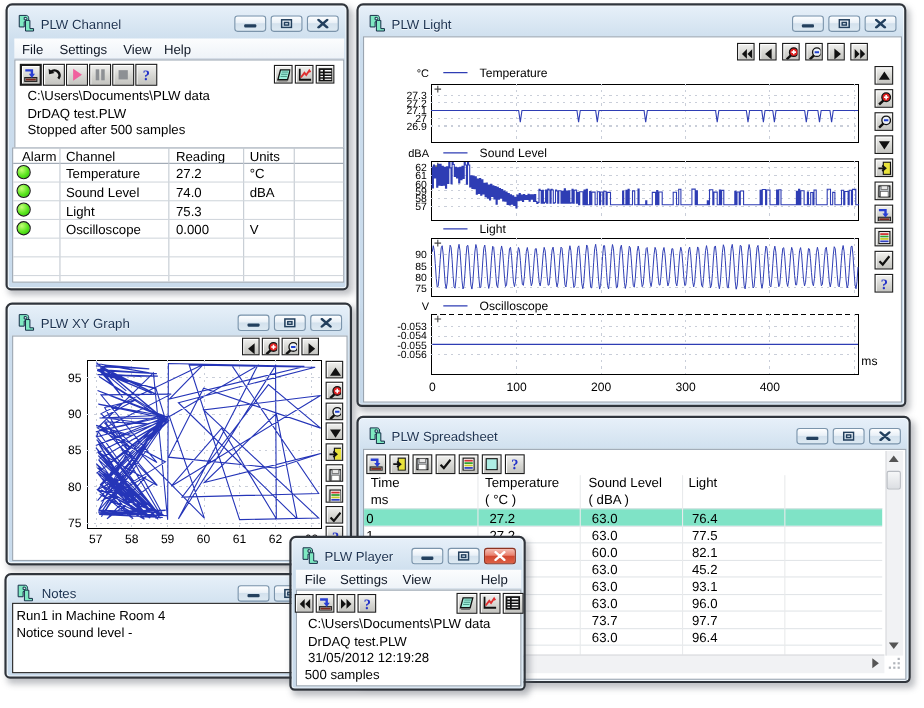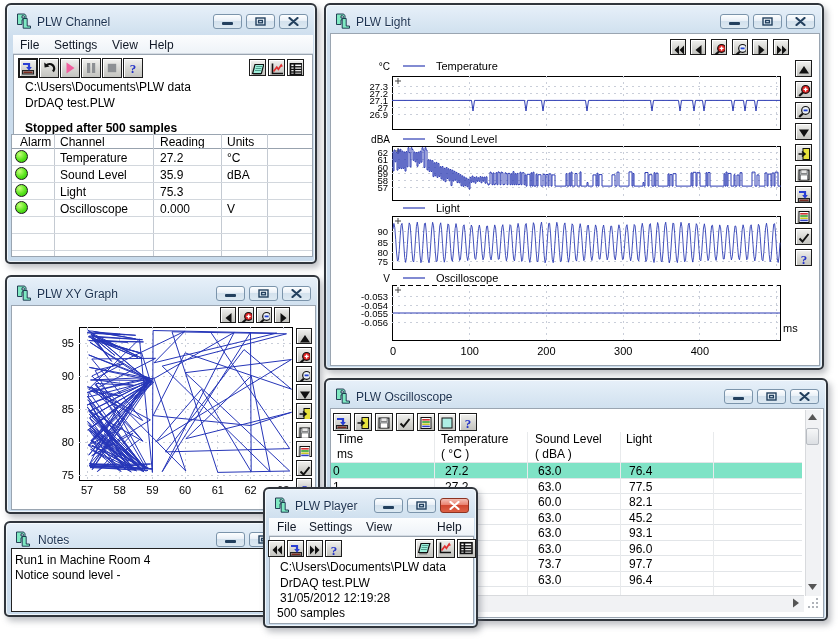--- a/index.html
+++ b/index.html
@@ -91,21 +91,21 @@
         <div style="position:absolute;left:1px;top:1px;"><svg width="13" height="13" viewBox="0 0 13 13" style="">
             <rect x="1.5" y="1.8" width="11.5" height="10.6" fill="#fff" stroke="#111" stroke-width="1.6"></rect>
             <line x1="5.4" y1="2" x2="5.4" y2="12.4" stroke="#111" stroke-width="1.6"></line>
             <line x1="2" y1="4.8" x2="12.6" y2="4.8" stroke="#111" stroke-width="1.4"></line>
             <line x1="2" y1="7.4" x2="12.6" y2="7.4" stroke="#111" stroke-width="1.4"></line>
             <line x1="2" y1="10" x2="12.6" y2="10" stroke="#111" stroke-width="1.4"></line>
           </svg></div>
       </div>
 <div class="t12" style="left:18px;top:75px;">C:\Users\Documents\PLW data</div>
 <div class="t12" style="left:18px;top:90.5px;">DrDAQ test.PLW</div>
-<div class="t12" style="left:18px;top:116px;font-weight:bold;">Stopped after 500 samples</div>
+<div class="t12" style="left:18px;top:106px;">Stopped after 500 samples</div>
 <div class="cont" style="left:4px;top:129px;width:302px;height:123px;border-color:#9aa5b1;"></div>
 <div class="t12" style="left:13px;top:130px;">Alarm</div>
 <div class="t12" style="left:53px;top:130px;">Channel</div>
 <div class="t12" style="left:153px;top:130px;">Reading</div>
 <div class="t12" style="left:220px;top:130px;">Units</div>
 <div class="gl" style="left:5px;top:143px;width:300px;height:1px;background:#98a2ae;"></div>
 <div class="gl" style="left:47px;top:129px;width:1px;height:122px;background:#c4cad2;"></div>
 <div class="gl" style="left:146px;top:129px;width:1px;height:122px;background:#c4cad2;"></div>
 <div class="gl" style="left:214px;top:129px;width:1px;height:122px;background:#c4cad2;"></div>
 <div class="gl" style="left:260px;top:129px;width:1px;height:122px;background:#c4cad2;"></div>
@@ -116,21 +116,21 @@
 <div class="gl" style="left:5px;top:228px;width:300px;height:1px;background:#d2d7dd;"></div>
 <div class="gl" style="left:5px;top:245px;width:300px;height:1px;background:#d2d7dd;"></div>
 <div class="led" style="left:8px;top:145px;"></div>
 <div class="led" style="left:8px;top:162px;"></div>
 <div class="led" style="left:8px;top:179px;"></div>
 <div class="led" style="left:8px;top:196px;"></div>
 <div class="t12" style="left:53px;top:146px;">Temperature</div>
 <div class="t12" style="left:153px;top:146px;">27.2</div>
 <div class="t12" style="left:220px;top:146px;">°C</div>
 <div class="t12" style="left:53px;top:163px;">Sound Level</div>
-<div class="t12" style="left:153px;top:163px;">35.9</div>
+<div class="t12" style="left:153px;top:163px;">74.0</div>
 <div class="t12" style="left:220px;top:163px;">dBA</div>
 <div class="t12" style="left:53px;top:180px;">Light</div>
 <div class="t12" style="left:153px;top:180px;">75.3</div>
 <div class="t12" style="left:53px;top:197px;">Oscilloscope</div>
 <div class="t12" style="left:153px;top:197px;">0.000</div>
 <div class="t12" style="left:220px;top:197px;">V</div>
 </div>
 <div class="win" style="left:324px;top:3px;width:500px;height:367px;z-index:10;">
       <div style="position:absolute;left:9px;top:8px;"><svg width="16" height="16" viewBox="0 0 16 16" style="">
           <path d="M1.5 1 H8 C10.8 1 10.8 6.8 8 6.8 H6 V11.5 H1.5 V1 Z M6 2.8 V5 H7.6 C8.8 5 8.8 2.8 7.6 2.8 Z" fill="#7fe9c2" stroke="#142c46" stroke-width="0.9" fill-rule="evenodd"></path>
@@ -477,21 +477,21 @@
           <text x="272.2" y="189" font-size="11" text-anchor="middle">63</text>
           <line x1="272.5" y1="22" x2="272.5" y2="175" stroke="#c9ced9" stroke-width="1" stroke-dasharray="2,4" shape-rendering="crispEdges"></line>
           <path d="M76.7 26.1 L81.1 26.1 L124.7 33.9 L83.7 26.9 L124.7 30.3 L76.2 27.7 L113.9 29.7 L81.3 28.5 L131.0 53.3 L79.8 29.3 L105.3 41.0 L80.7 30.1 L96.1 50.3 L78.3 30.9 L131.6 34.7 L77.3 31.7 L126.9 52.5 L81.0 32.5 L100.6 56.4 L83.1 33.2 L103.8 50.4 L84.0 34.0 L129.9 48.3 L83.9 34.8 L116.8 37.2 L77.7 35.6 L132.5 36.9 L83.9 36.4 L130.7 48.0 L139.7 77.3 L76.7 24.8 L138.1 76.5 L79.0 37.3 L137.8 74.2 L77.7 49.9 L139.4 73.4 L78.4 62.4 L139.5 75.4 L79.5 75.0 L138.1 72.5 L76.1 87.5 L141.7 73.2 L76.1 100.0 L141.9 76.1 L78.8 112.6 L137.9 78.0 L76.9 125.1 L142.8 77.1 L79.7 137.7 L142.7 72.7 L77.7 150.2 L139.7 75.1 L79.8 162.7 L137.0 73.5 L81.2 164.7 L140.7 76.8 L82.2 150.2 L136.9 75.4 L80.0 135.7 L141.0 75.4 L82.0 121.2 L139.2 75.5 L78.1 106.6 L137.4 76.6 L77.0 92.1 L78.3 87.5 L134.8 166.3 L76.2 91.1 L134.6 163.8 L77.3 94.8 L117.4 163.4 L78.7 98.4 L122.4 164.6 L76.2 102.0 L132.9 167.1 L77.6 105.7 L131.2 166.5 L78.4 109.3 L133.7 163.2 L78.6 112.9 L114.4 164.5 L76.5 116.5 L131.3 165.4 L77.5 120.2 L134.8 161.7 L79.2 123.8 L122.4 164.1 L80.8 136.1 L108.0 165.4 L77.0 139.8 L137.6 163.2 L80.1 135.4 L110.0 166.7 L77.8 125.1 L132.5 165.6 L81.1 125.4 L125.1 164.4 L81.0 140.3 L125.6 165.9 L79.2 125.6 L125.0 165.9 L82.2 129.9 L120.3 167.0 L79.6 144.4 L124.2 165.2 L78.7 161.4 L141.4 163.9 L78.1 160.5 L141.9 163.9 L78.8 159.3 L139.6 159.0 L79.1 162.6 L137.0 165.4 L78.7 158.7 L136.1 161.2 L84.2 65.5 L112.5 58.5 L82.6 74.5 L122.6 80.3 L84.9 78.4 L134.9 162.9 L77.8 105.6 L132.0 136.3 L83.9 79.3 L107.1 101.3 L78.6 159.2 L110.9 122.7 L78.1 139.9 L106.9 102.2 L80.4 81.9 L129.6 133.7 L86.3 166.6 L122.0 128.1 L80.7 150.8 L139.4 114.9 L76.4 81.7 L109.3 91.1 L79.9 86.2 L144.6 53.3 L80.8 54.0 L131.7 115.5 L77.6 84.1 L128.5 34.0 L141.4 167.4 L142.1 25.5 L265.7 28.1 L143.0 57.8 L174.1 26.1 L80.9 71.0 L174.8 166.0 L143.0 73.6 L223.2 27.4 L151.2 166.7 L239.5 27.4 L240.2 166.7 L190.5 84.2 L144.7 137.0 L280.4 54.5 L174.1 67.7 L278.7 166.0 L206.8 167.4 L161.0 26.8 L275.5 28.8 L151.2 61.1 L259.1 166.7 L240.2 71.0 L174.8 133.7 L280.5 107.3 L239.5 120.5 L142.1 110.6 L174.1 47.9 L280.5 84.2 L233.0 44.6 L154.5 146.9 L278.7 143.6 L200.3 28.1" stroke="#2535b8" stroke-width="1" fill="none"></path>
         </svg></div>
 </div>
 <div class="win" style="left:324px;top:378px;width:504px;height:243px;z-index:10;">
       <div style="position:absolute;left:9px;top:8px;"><svg width="16" height="16" viewBox="0 0 16 16" style="">
           <path d="M1.5 1 H8 C10.8 1 10.8 6.8 8 6.8 H6 V11.5 H1.5 V1 Z M6 2.8 V5 H7.6 C8.8 5 8.8 2.8 7.6 2.8 Z" fill="#7fe9c2" stroke="#142c46" stroke-width="0.9" fill-rule="evenodd"></path>
           <path d="M7.2 5.5 H11.2 V13 H14.5 V15.2 H7.2 Z" fill="#7fe9c2" stroke="#142c46" stroke-width="0.9"></path>
         </svg></div>
-      <div style="position:absolute;left:30px;top:10px;font-size:12px;color:#1c3250;text-shadow:0 1px 0 rgba(255,255,255,.7);white-space:nowrap;">PLW Oscilloscope</div>
+      <div style="position:absolute;left:30px;top:10px;font-size:12px;color:#1c3250;text-shadow:0 1px 0 rgba(255,255,255,.7);white-space:nowrap;">PLW Spreadsheet</div>
       <div style="position:absolute;left:398px;top:9px;display:flex;gap:4px;">
         <div style="border:1px solid #7b94ab;border-radius:3px;width:29px;height:15px;display:flex;align-items:center;justify-content:center;box-sizing:border-box;background:linear-gradient(180deg,#fdfeff,#e9f0f7 45%,#d3e1ed 50%,#dde9f2);">
           <div style="width:11px;height:3px;background:#23405e;margin-top:3px;border-radius:1px"></div>
         </div>
         <div style="border:1px solid #7b94ab;border-radius:3px;width:29px;height:15px;display:flex;align-items:center;justify-content:center;box-sizing:border-box;background:linear-gradient(180deg,#fdfeff,#e9f0f7 45%,#d3e1ed 50%,#dde9f2);">
           <svg width="11" height="9" viewBox="0 0 11 9" style="">
             <rect x="1" y="1" width="9" height="7" fill="none" stroke="#23405e" stroke-width="1.4"></rect>
             <rect x="3.6" y="3.4" width="3.8" height="2.4" fill="none" stroke="#23405e" stroke-width="1.3"></rect>
           </svg>
         </div>

